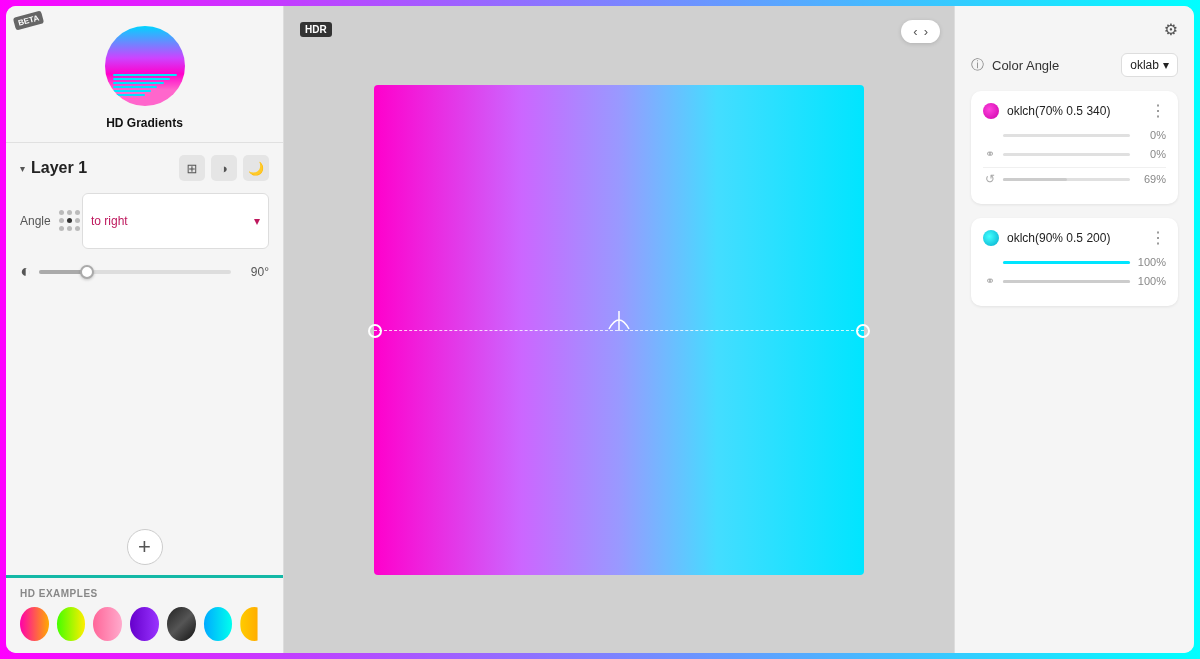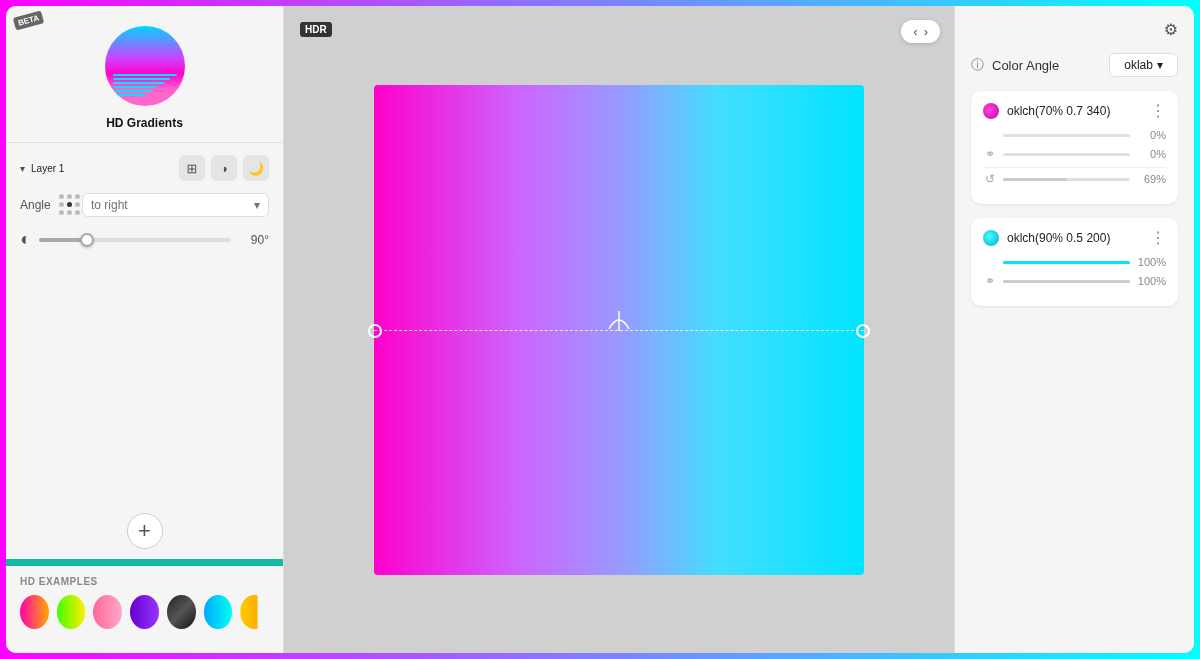--- a/index.html
+++ b/index.html
@@ -104,22 +104,22 @@
     .layer-title-row {
       display: flex;
       align-items: center;
       gap: 6px;
     }
     .layer-chevron {
       font-size: 10px;
       color: #555;
     }
     .layer-name {
-      font-size: 10px;
-      font-weight: 400;
+      font-size: 16px;
+      font-weight: 700;
       color: #222;
       text-align: center;
     }
     .layer-icons {
       display: flex;
       gap: 6px;
       align-items: center;
     }
     .layer-icon-btn {
       width: 26px;
@@ -161,23 +161,23 @@
       background: #bbb;
     }
     .dot.active {
       background: #333;
     }
     .angle-dropdown {
       flex: 1;
       background: white;
       border: 1px solid #ddd;
       border-radius: 6px;
-      padding: 4px 8px;
+      padding: 20px 8px;
       font-size: 12px;
-      color: #737373;
+      color: #be185d;
       display: flex;
       align-items: center;
       justify-content: space-between;
       cursor: pointer;
     }
 
     
     .rotation-row {
       display: flex;
       align-items: center;
@@ -233,22 +233,22 @@
       font-size: 22px;
       color: #555;
       cursor: pointer;
       display: flex;
       align-items: center;
       justify-content: center;
     }
 
     
     .hd-examples {
-      padding: 10px 14px 24px;
-      border-top: 7px solid #14b8a6;
+      padding: 10px 14px 12px;
+      border-top: 3px solid #14b8a6;
     }
     .hd-examples-label {
       font-size: 10px;
       font-weight: 600;
       color: #888;
       letter-spacing: 0.5px;
       margin-bottom: 8px;
     }
     .examples-row {
       display: flex;
@@ -373,21 +373,21 @@
     }
     .color-space-label {
       font-size: 13px;
       color: #333;
       flex: 1;
     }
     .color-space-dropdown {
       background: white;
       border: 1px solid #ddd;
       border-radius: 6px;
-      padding: 4px 14px;
+      padding: 4px 8px;
       font-size: 12px;
       color: #222;
       display: flex;
       align-items: center;
       gap: 4px;
       cursor: pointer;
     }
 
     
     .color-stop-card {
@@ -595,21 +595,21 @@
       <span class="color-space-label">Color Angle</span>
       <div class="color-space-dropdown">
         <span>oklab</span>
         <span>▾</span>
       </div>
     </div>
 
     <div class="color-stop-card">
       <div class="color-stop-header">
         <div class="color-dot" style="background: radial-gradient(circle at 40% 40%, #ff44dd, #cc00aa);"></div>
-        <span class="color-stop-label">oklch(70% 0.7 340)</span>
+        <span class="color-stop-label">oklch(70% 0.5 340)</span>
         <button class="more-btn">⋮</button>
       </div>
 
       <div class="slider-row">
         <span class="slider-icon-small"></span>
         <div class="mini-slider-track">
           <div class="mini-slider-fill" style="width: 0%"></div>
         </div>
         <span class="mini-slider-value">0%</span>
       </div>

